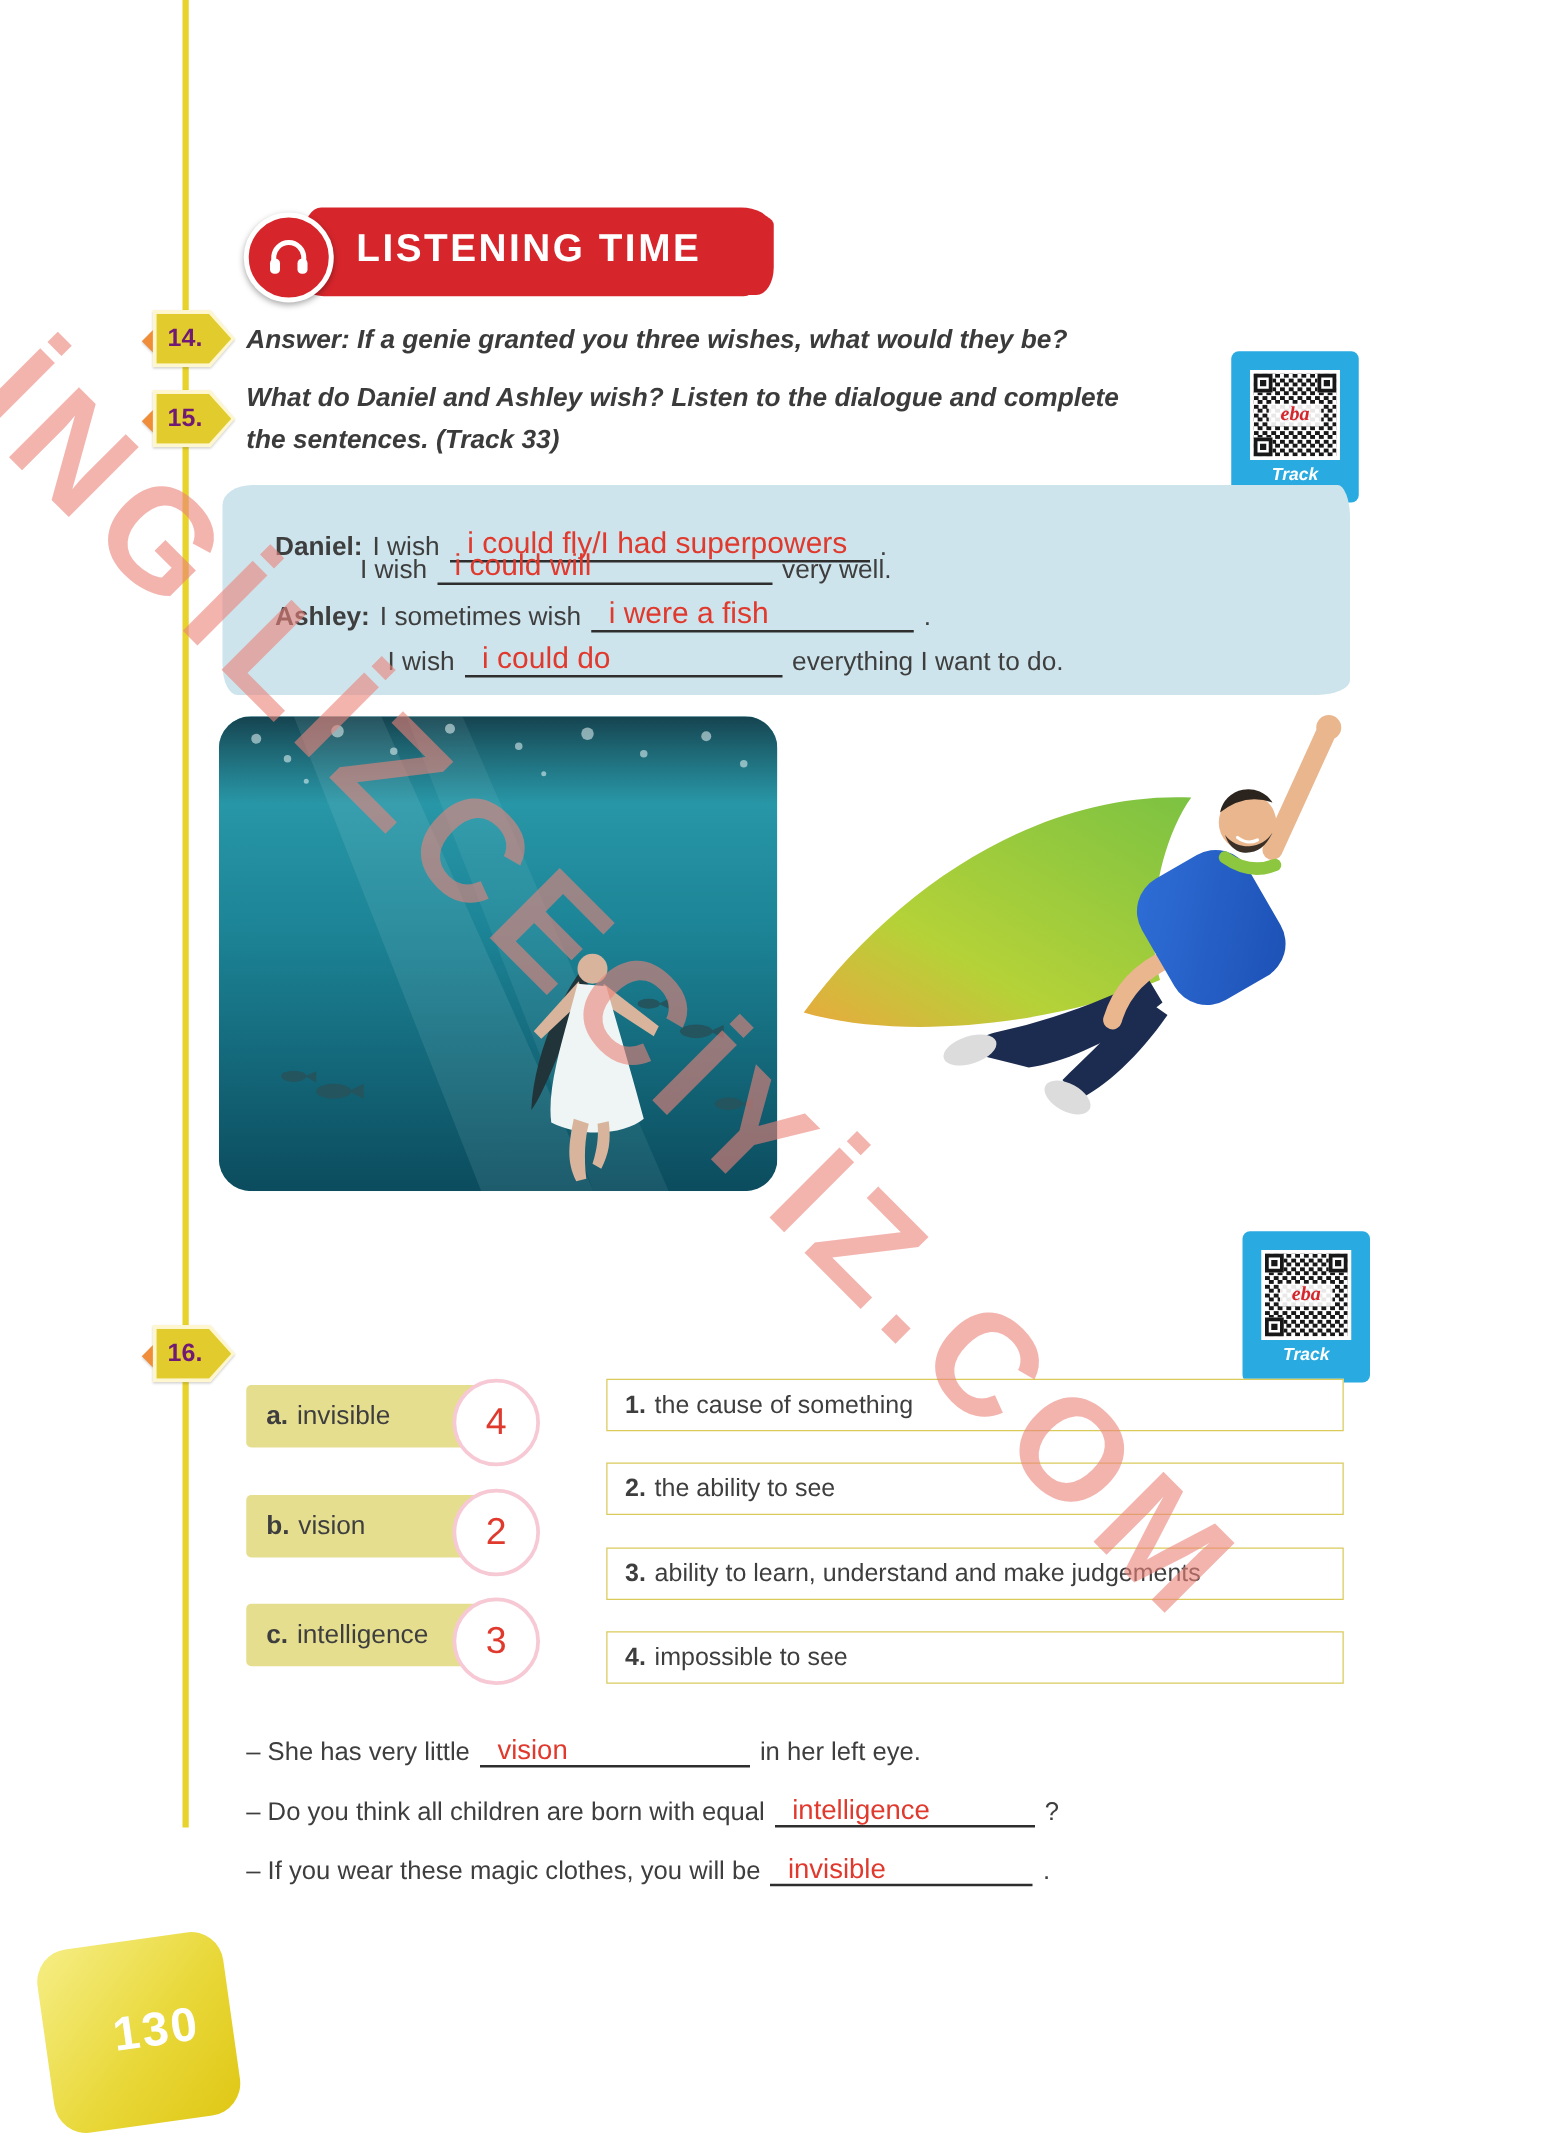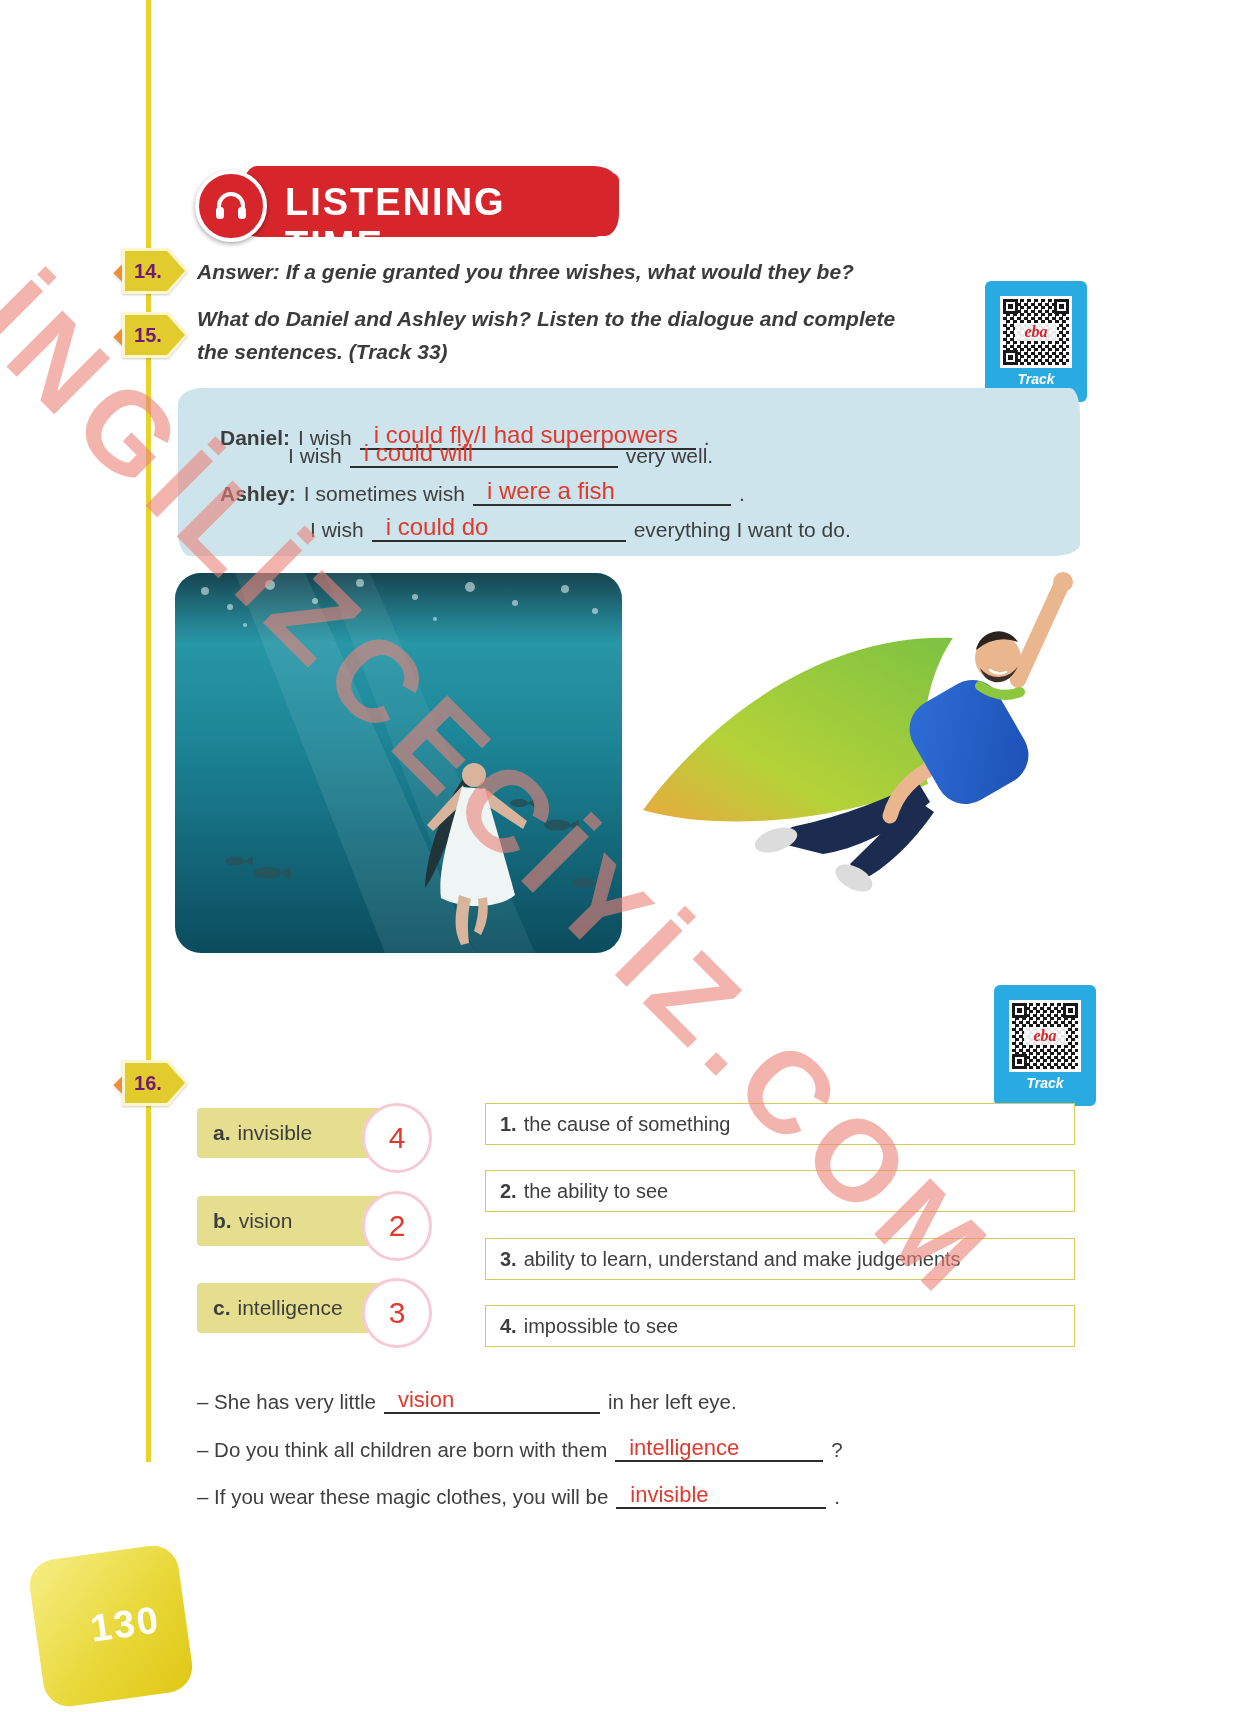--- a/index.html
+++ b/index.html
@@ -5,21 +5,21 @@
   html,body{margin:0;padding:0;background:#fff;}
   .page{position:relative;width:1240px;height:1712px;background:#fff;overflow:hidden;
         font-family:"Liberation Sans",sans-serif;color:#3b3b3b;}
   
   .vline{position:absolute;left:146px;top:0;width:5px;height:1462px;background:#e7d32c;}
   
   .brush{position:absolute;left:243px;top:166px;width:372px;height:70px;background:#d6262c;
          border-radius:14px 22px 16px 20px / 22px 12px 24px 14px;
          box-shadow:6px 2px 0 -2px #d6262c, -4px 3px 0 -2px #d6262c;}
   .banner-title{position:absolute;left:285px;top:181px;width:320px;color:#fff;font-weight:bold;
-         font-size:38px;letter-spacing:2px;}
+         font-size:31px;letter-spacing:2px;}
   .hp{position:absolute;left:195px;top:170px;width:64px;height:64px;border-radius:50%;
       background:#d6262c;border:4px solid #fff;box-shadow:0 2px 5px rgba(0,0,0,.35);
       display:flex;align-items:center;justify-content:center;}
   
   .badge{position:absolute;left:122px;width:66px;height:46px;filter:drop-shadow(0 1px 1px rgba(0,0,0,.2));}
   .badge .diamond{position:absolute;left:-4px;top:14px;width:22px;height:22px;background:#ef8d3a;transform:rotate(45deg);}
   .badge .outer{position:absolute;inset:0;background:#fdf6cf;
         clip-path:polygon(0 0,70% 0,100% 50%,70% 100%,0 100%);}
   .badge .inner{position:absolute;inset:3px;background:#e2cb2d;
         clip-path:polygon(0 0,70% 0,100% 50%,70% 100%,0 100%);
@@ -300,21 +300,21 @@
     <b>4.</b>
     <span>impossible to see</span>
   </div>
 
   <div class="sent" style="top:1388px;">
     <span>– She has very little</span>
     <span class="ans" style="width:196px;">vision</span>
     <span>in her left eye.</span>
   </div>
   <div class="sent" style="top:1436px;">
-    <span>– Do you think all children are born with them</span>
+    <span>– Do you think all children are born with equal</span>
     <span class="ans" style="width:188px;">intelligence</span>
     <span>?</span>
   </div>
   <div class="sent" style="top:1483px;justify-content:center;">
     <span>– If you wear these magic clothes, you will be</span>
     <span class="ans" style="width:190px;">invisible</span>
     <span>.</span>
   </div>
 
   <div class="pagenum">130</div>

